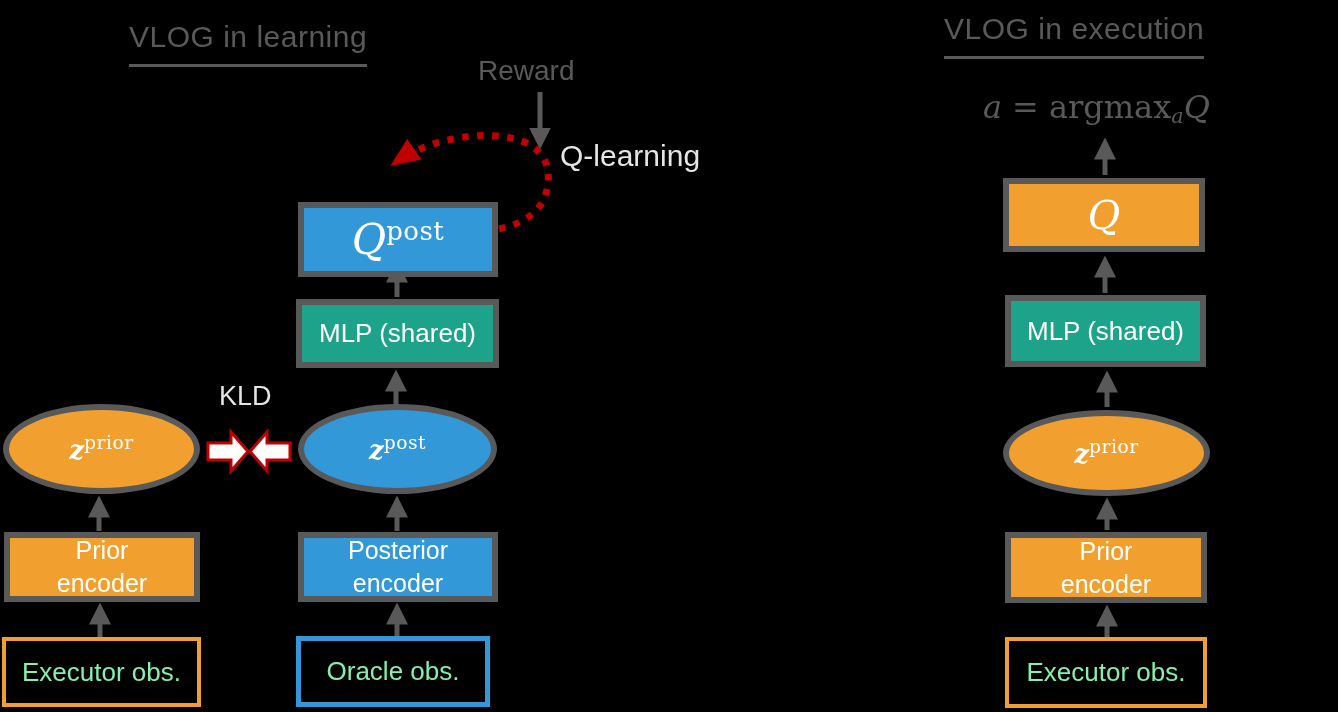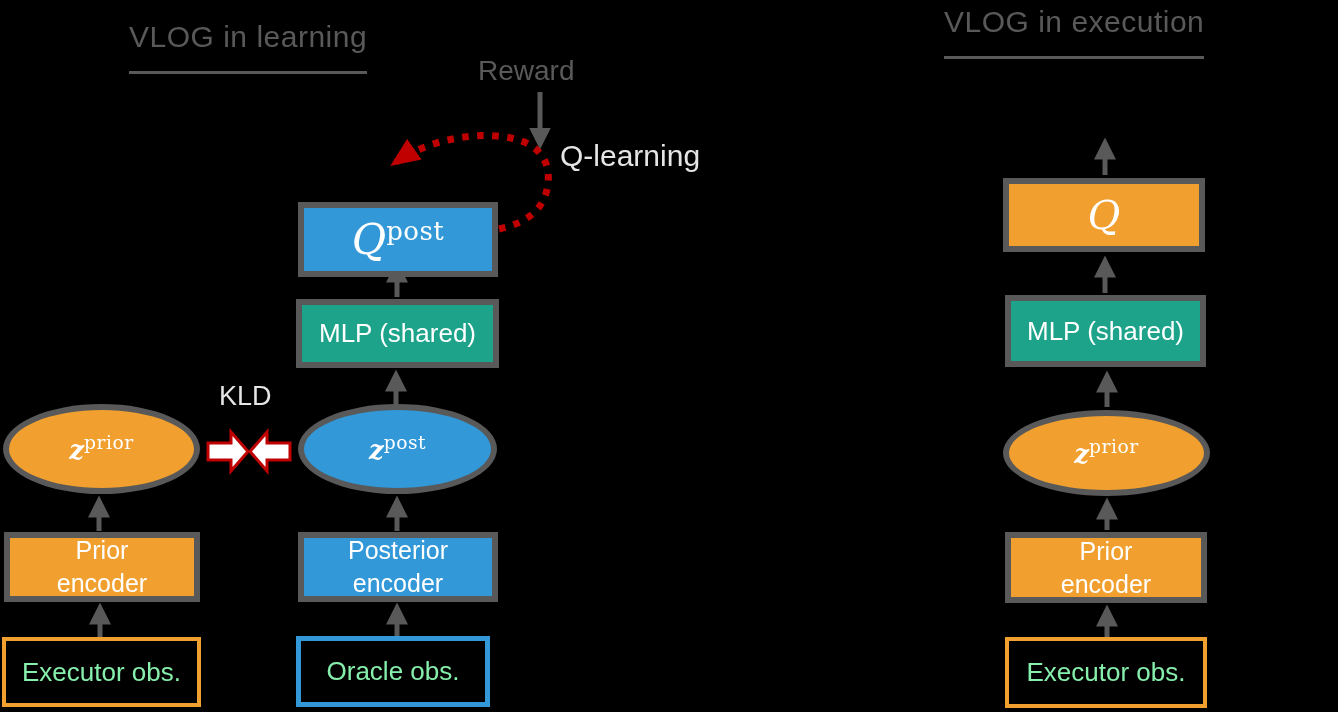--- a/index.html
+++ b/index.html
@@ -1,19 +1,19 @@
 <!DOCTYPE html>
 <html><head>
 <meta charset="utf-8">
 <style>
   html,body{margin:0;padding:0;background:#000;}
   .canvas{position:relative;width:1338px;height:712px;background:#000;overflow:hidden;
           font-family:"Liberation Sans",sans-serif;}
   .abs{position:absolute;}
-  .title{font-size:30px;color:#595959;border-bottom:3px solid #595959;padding-bottom:17px;
+  .title{font-size:30px;color:#595959;border-bottom:3px solid #595959;padding-bottom:10px;
          white-space:nowrap;font-weight:400;letter-spacing:.5px;}
   .gray-label{color:#595959;font-size:27px;white-space:nowrap;}
   .red-label{color:#e5e5e5;font-weight:normal;white-space:nowrap;}
   .box{position:absolute;box-sizing:border-box;border:6px solid #595959;display:flex;
        flex-direction:column;align-items:center;justify-content:center;color:#fff;text-align:center;}
   .blue{background:#3298D8;}
   .orange{background:#F1A02F;}
   .teal{background:#1CA38A;}
   .ellipse{border-radius:50%;}
   .obsbox{position:absolute;box-sizing:border-box;background:#000;border:4px solid #F1A02F;
@@ -102,22 +102,25 @@
   </div>
 
   <div class="obsbox" style="left:2px;top:637px;width:199px;height:70px;">
     <span>Executor obs.</span>
   </div>
 
   <div class="obsbox blue-border" style="left:296px;top:636px;width:194px;height:71px;">
     <span>Oracle obs.</span>
   </div>
 
-  <div class="abs title" style="left:944px;top:5px;">VLOG in execution</div>
+  <div class="abs title" style="left:944px;top:12px;">VLOG in execution</div>
 
+  <div class="abs math formula" style="left:983px;top:88px;">
+    <span>a</span><span class="op" style="margin:0 10px;">=</span><span class="op">argmax</span><sub>a</sub><span>Q</span>
+  </div>
 
   <div class="box orange" style="left:1003px;top:178px;width:202px;height:74px;">
     <span class="math qbig-label">Q</span>
   </div>
 
   <div class="box teal" style="left:1005px;top:295px;width:201px;height:72px;">
     <span class="mlp-label">MLP (shared)</span>
   </div>
 
   <div class="box orange ellipse" style="left:1003px;top:410px;width:207px;height:86px;">

